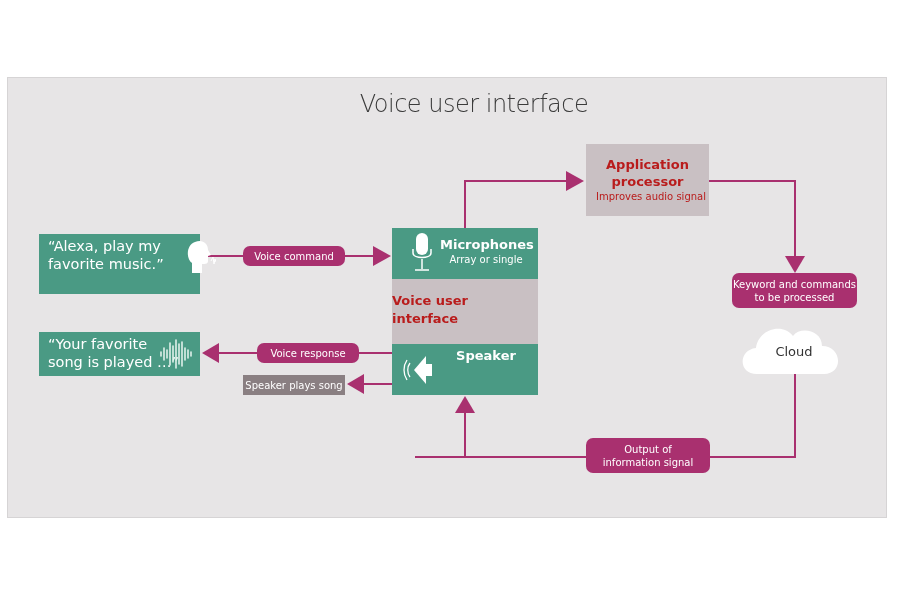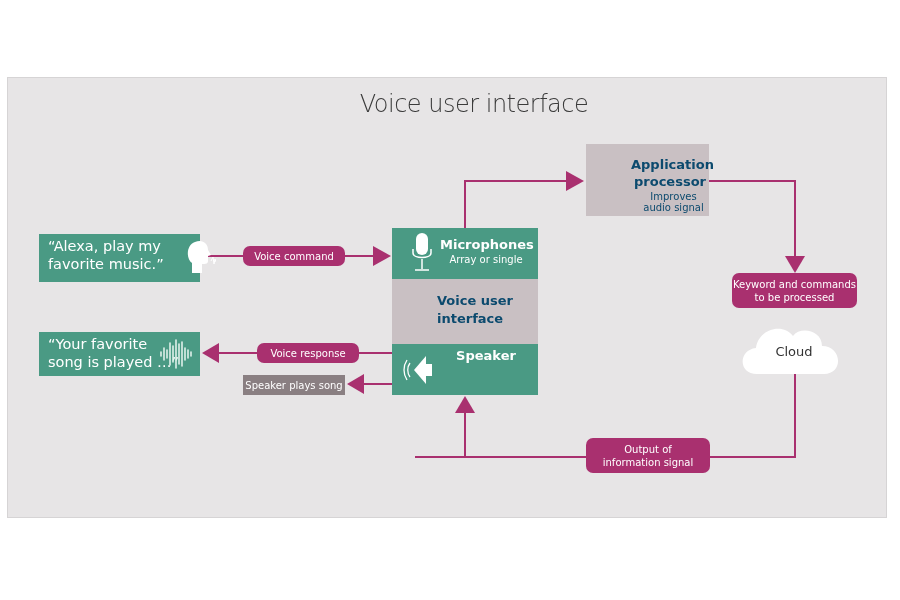--- a/index.html
+++ b/index.html
@@ -3,21 +3,21 @@
 <meta charset="utf-8">
 <style>
   html, body { margin:0; padding:0; background:#ffffff; }
   body { width:900px; height:600px; position:relative; overflow:hidden; font-family:"DejaVu Sans", sans-serif; }
   .panel { position:absolute; left:7px; top:77px; width:880px; height:441px; background:#e7e5e6; border:1px solid #d6d4d5; box-sizing:border-box; }
   .title { position:absolute; left:0; top:90px; width:894px; text-align:center; font-size:24px; font-weight:300; color:#3b3b3b; letter-spacing:-0.5px;padding-left:27px; }
   svg.wires { position:absolute; left:0; top:0; }
   .box { position:absolute; box-sizing:border-box; color:#fff; }
   .teal { background:#4a9a84; }
   .magenta { background:#a9306f;border-radius:7px; }
-  .mauve { background:#c9c0c3; color:#0c4a6e;padding-left:45px; }
+  .mauve { background:#c9c0c3; color:#b91c1c; }
   .gray { background:#8a7f82; }
   .quote { font-size:14.5px; line-height:18px; padding:3px 0 0 9px; }
   .label { font-size:10px; text-align:center; display:flex; align-items:center; justify-content:center; line-height:13px; }
   .h { font-weight:bold; font-size:13px; }
   .sub { font-size:10px; }
   .cloud-text { position:absolute; left:751px; top:344px; width:86px; text-align:center; font-size:13px; color:#333; }
 </style>
 </head>
 <body>
 
@@ -39,21 +39,21 @@
     <polygon points="373,246 391,256 373,266"></polygon>
     <polygon points="566,171 584,181 566,191"></polygon>
     <polygon points="785,256 805,256 795,273"></polygon>
     <polygon points="455,413 475,413 465,396"></polygon>
     <polygon points="219,343 202,353 219,363"></polygon>
     <polygon points="364,374 347,384 364,394"></polygon>
   </g>
   <path d="M757,374 C738,374 738,350 756,348 C758,330 782,322 793,336 C800,326 822,330 822,346 C842,346 844,374 824,374 Z" fill="#ffffff"></path>
 </svg>
 
-<div class="box teal quote" style="left:39px;top:234px;width:161px;height:48px;">
+<div class="box teal quote" style="left:39px;top:234px;width:161px;height:60px;">
   <div>“Alexa, play my</div>
   <div>favorite music.”</div>
   <svg style="position:absolute;left:147px;top:5px;" width="30" height="34">
     <path d="M6,34 L6,24 C0,20 0,6 9,3 C16,0 22,4 22,11 L25,16 L22,17 L22,22 C22,25 19,25 16,25 L16,34 Z" fill="#fff"></path>
     <path d="M25,22 l2,-4 l1,7 l1,-5 l1,3" stroke="#fff" stroke-width="1" fill="none"></path>
   </svg>
 </div>
 
 <div class="box teal quote" style="left:39px;top:332px;width:161px;height:44px;">
   <div>“Your favorite</div>

